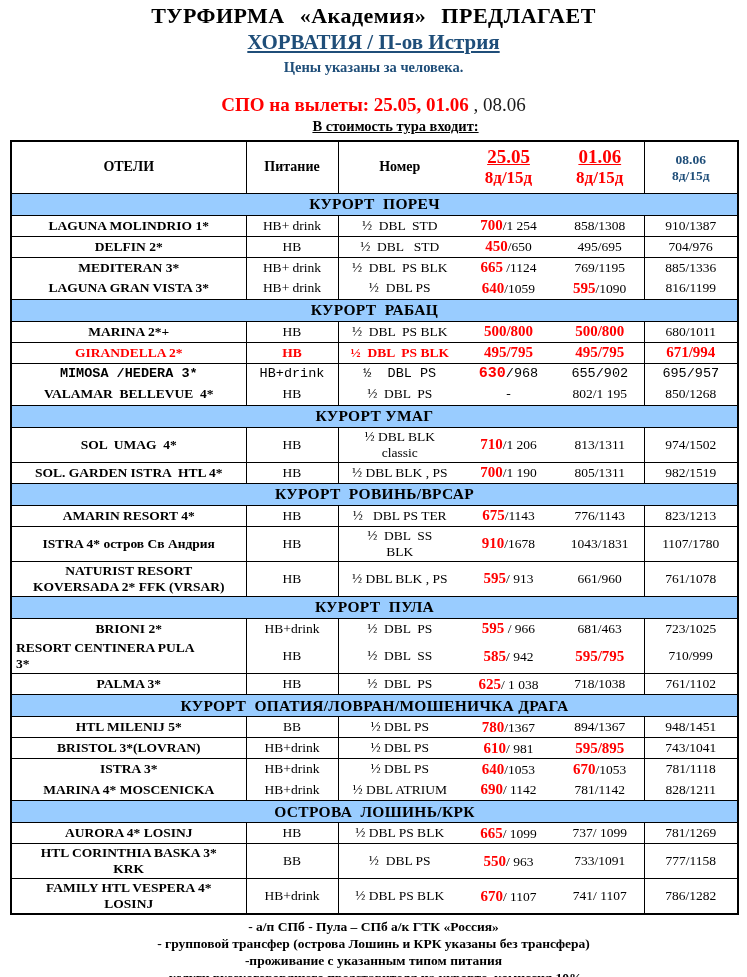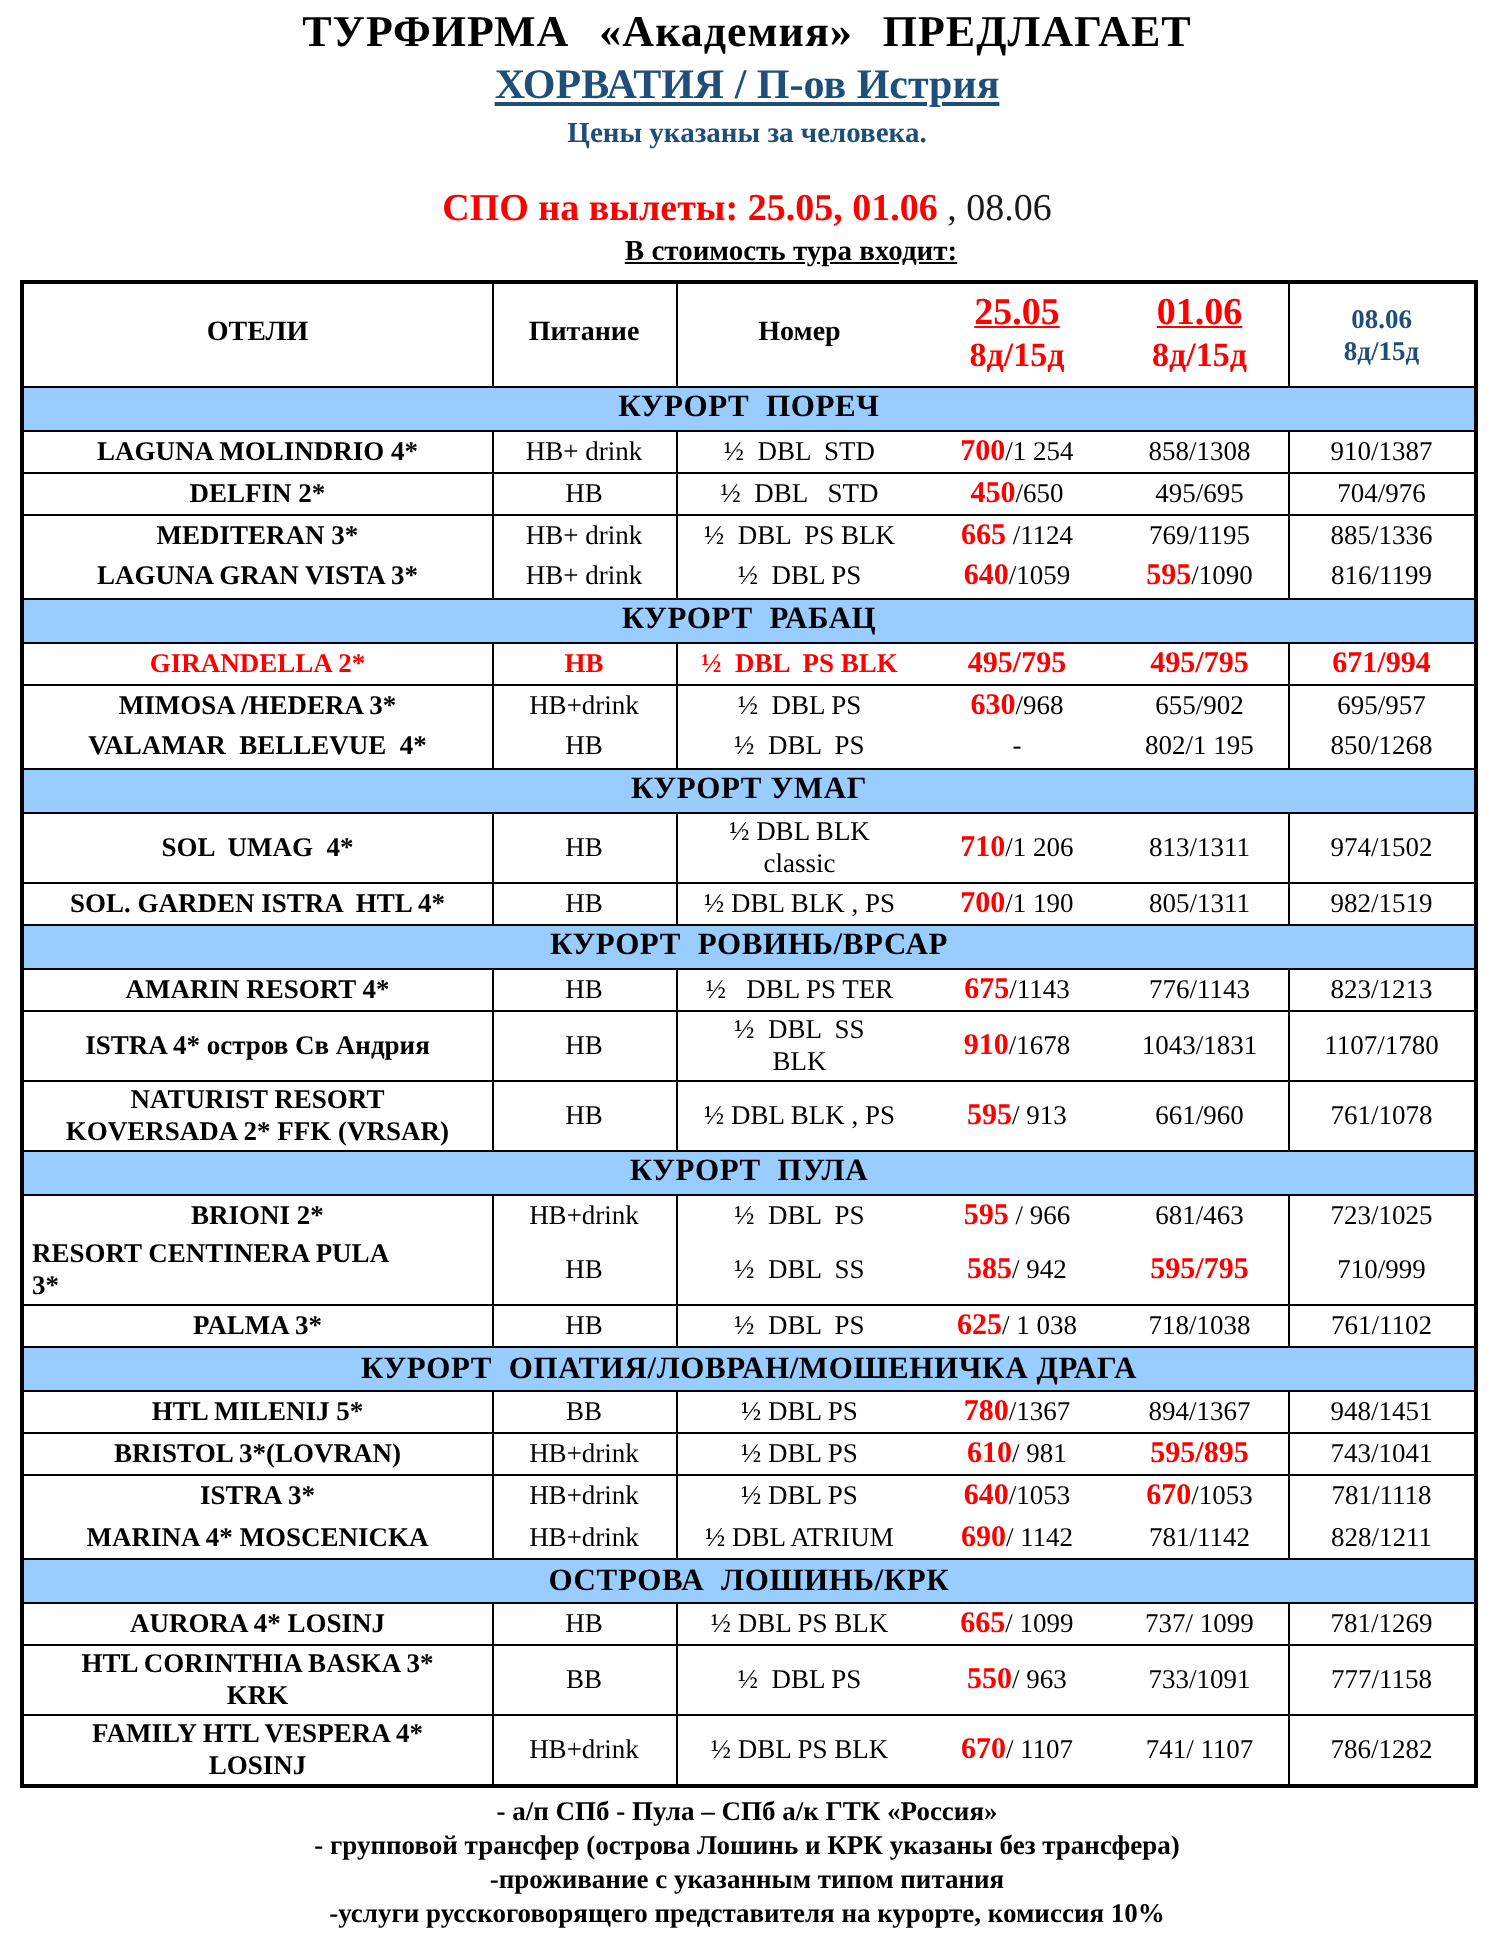--- a/index.html
+++ b/index.html
@@ -68,21 +68,21 @@
         <th class="d-red"><span class="date">25.05</span><span class="dur">8д/15д</span></th>
         <th class="d-red"><span class="date">01.06</span><span class="dur">8д/15д</span></th>
         <th class="d-blu b-l"><span class="date">08.06</span><span class="dur">8д/15д</span></th>
       </tr>
     </thead>
   <tbody>
       <tr class="band">
         <td colspan="6">КУРОРТ  ПОРЕЧ</td>
       </tr>
       <tr>
-        <td class="c-hotel b-r">LAGUNA MOLINDRIO 4*</td>
+        <td class="c-hotel b-r">LAGUNA MOLINDRIO 1*</td>
         <td class="c-meal b-r">HB+ drink</td>
         <td class="c-room">½  DBL  STD</td>
         <td><span class="pr-red">700</span><span class="pr-blk">/1 254</span></td>
         <td class="b-r"><span class="pr-blk">858/1308</span></td>
         <td><span class="pr-blk">910/1387</span></td>
       </tr>
       <tr>
         <td class="c-hotel b-r">DELFIN 2*</td>
         <td class="c-meal b-r">HB</td>
         <td class="c-room">½  DBL   STD</td>
@@ -102,29 +102,37 @@
         <td class="c-hotel b-r">LAGUNA GRAN VISTA 3*</td>
         <td class="c-meal b-r">HB+ drink</td>
         <td class="c-room">½  DBL PS</td>
         <td><span class="pr-red">640</span><span class="pr-blk">/1059</span></td>
         <td class="b-r"><span class="pr-red">595</span><span class="pr-blk">/1090</span></td>
         <td><span class="pr-blk">816/1199</span></td>
       </tr>
       <tr class="band">
         <td colspan="6">КУРОРТ  РАБАЦ</td>
       </tr>
+      <tr>
+        <td class="c-hotel b-r">MARINA 2*+</td>
+        <td class="c-meal b-r">HB</td>
+        <td class="c-room">½  DBL  PS BLK</td>
+        <td><span class="pr-red">500/800</span></td>
+        <td class="b-r"><span class="pr-red">500/800</span></td>
+        <td><span class="pr-blk">680/1011</span></td>
+      </tr>
       <tr class="red-row">
         <td class="c-hotel b-r">GIRANDELLA 2*</td>
         <td class="c-meal b-r">HB</td>
         <td class="c-room">½  DBL  PS BLK</td>
         <td><span class="pr-red">495/795</span></td>
         <td class="b-r"><span class="pr-red">495/795</span></td>
         <td><span class="pr-red">671/994</span></td>
       </tr>
-      <tr class="no-div" style="height: 19px;">
+      <tr class="no-div" style="height: 19px; font-family: Liberation Mono, monospace;">
         <td class="c-hotel b-r">MIMOSA /HEDERA 3*</td>
         <td class="c-meal b-r">HB+drink</td>
         <td class="c-room">½  DBL PS</td>
         <td><span class="pr-red">630</span><span class="pr-blk">/968</span></td>
         <td class="b-r"><span class="pr-blk">655/902</span></td>
         <td><span class="pr-blk">695/957</span></td>
       </tr>
       <tr style="height: 19px;">
         <td class="c-hotel b-r">VALAMAR  BELLEVUE  4*</td>
         <td class="c-meal b-r">HB</td>

